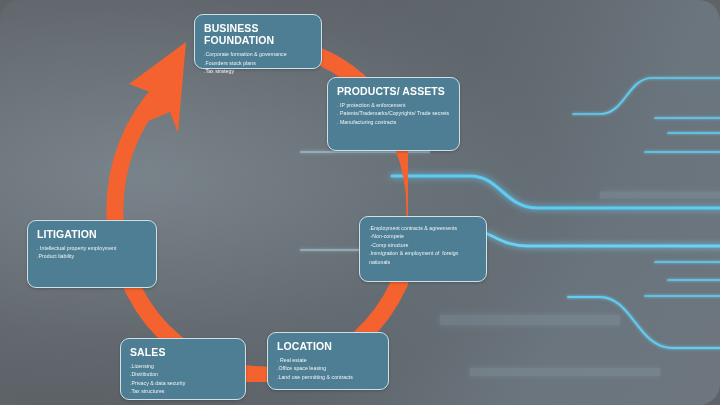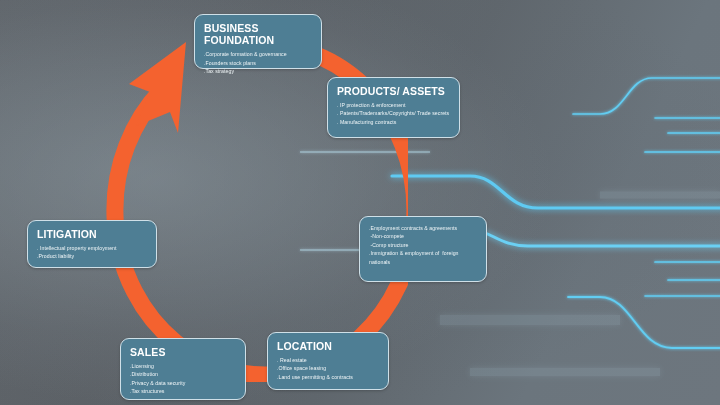--- a/index.html
+++ b/index.html
@@ -5,20 +5,21 @@
   html,body{margin:0;padding:0;}
   body{
     width:720px;height:405px;overflow:hidden;
     font-family:"Liberation Sans", sans-serif;
     background:#5e6368;
   }
   #stage{position:relative;width:720px;height:405px;overflow:hidden;
     background:
       radial-gradient(120% 90% at 18% 42%, rgba(120,132,140,.55) 0%, rgba(96,104,112,.25) 45%, rgba(70,76,82,0) 72%),
       linear-gradient(115deg,#60656a 0%,#5c6166 30%,#5f666c 55%,#6b757d 78%,#6d767e 100%);
+    border-radius: 21px;
   }
   
   .bgsvg{position:absolute;inset:0;width:720px;height:405px;}
   
   .ring{position:absolute;left:88px;top:22px;width:320px;height:360px;}
   
   .box{
     position:absolute;
     background:#4e7e94;
     border:1px solid #cfe0e8;
@@ -39,25 +40,25 @@
   .box ul{margin:0;padding:0;list-style:none;}
   .box li{
     font-size:5.2px;
     line-height:1.62;
     color:#f0f6f8;
     white-space:pre-wrap;
     letter-spacing:.05px;
   }
   
   #box-business-foundation{left:194px;top:14px;width:128px;height:55px;}
-  #box-products-assets{left:327px;top:77px;width:133px;height:61px;}
+  #box-products-assets{left:327px;top:77px;width:133px;height:74px;}
   #box-workforce{left:359px;top:216px;width:128px;height:66px;}
   #box-location{left:267px;top:332px;width:122px;height:58px;}
   #box-sales{left:120px;top:338px;width:126px;height:62px;}
-  #box-litigation{left:27px;top:220px;width:130px;height:48px;}
+  #box-litigation{left:27px;top:220px;width:130px;height:68px;}
   #box-exit{left:60px;top:75px;width:132px;height:59px;}
 </style>
 </head>
 <body>
 
 <div id="stage">
 
   <svg class="bgsvg" viewBox="0 0 720 405" preserveAspectRatio="none">
     <defs>
       <filter id="glowS" x="-60%" y="-400%" width="220%" height="900%">

